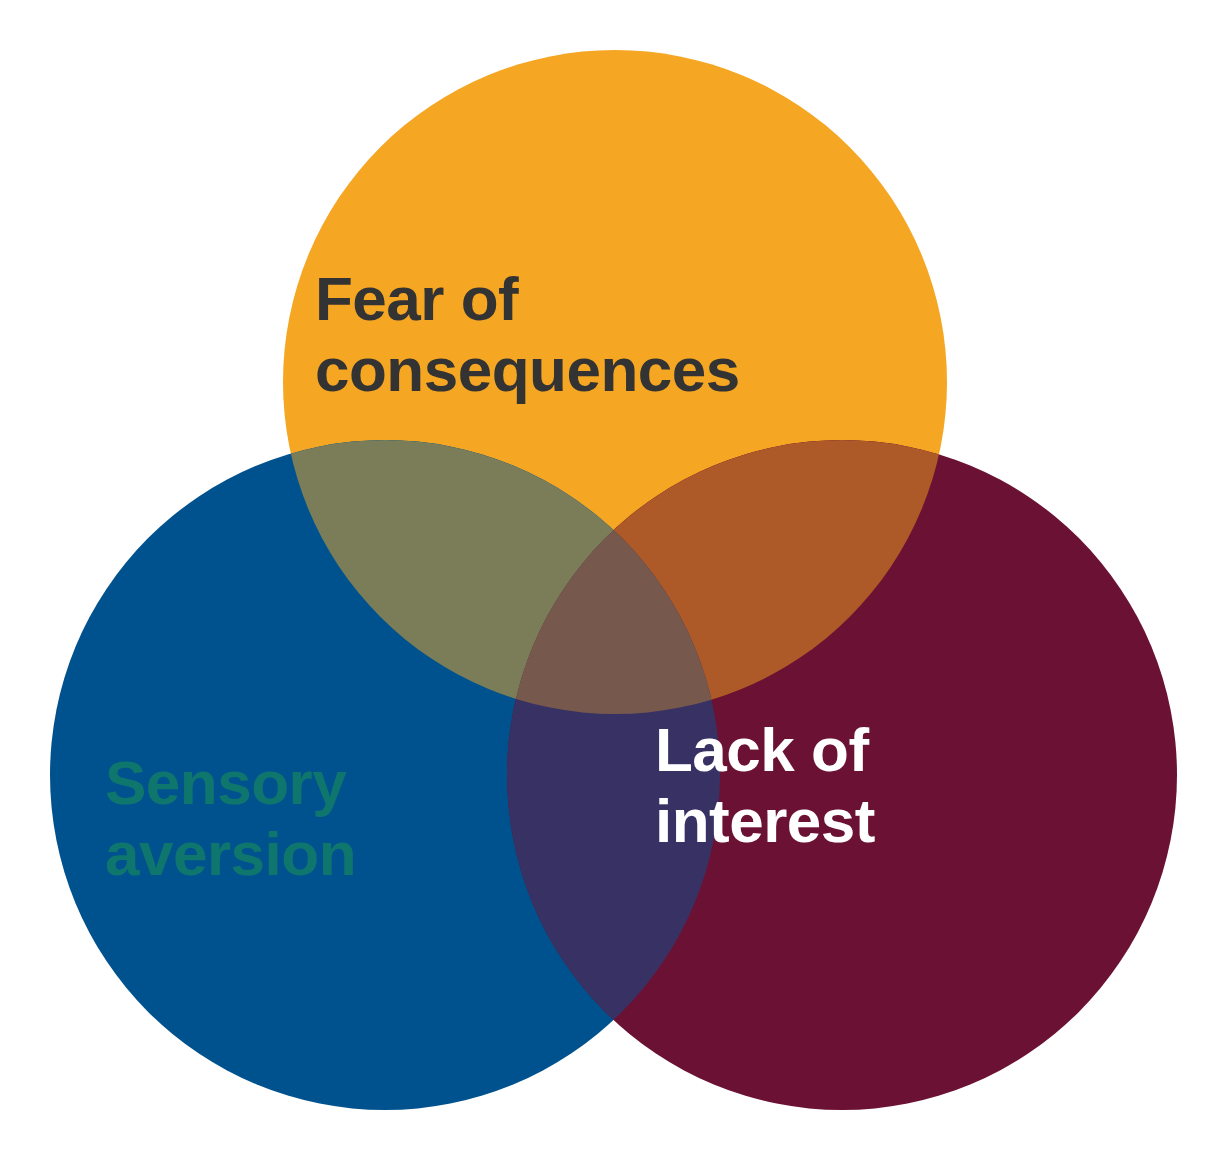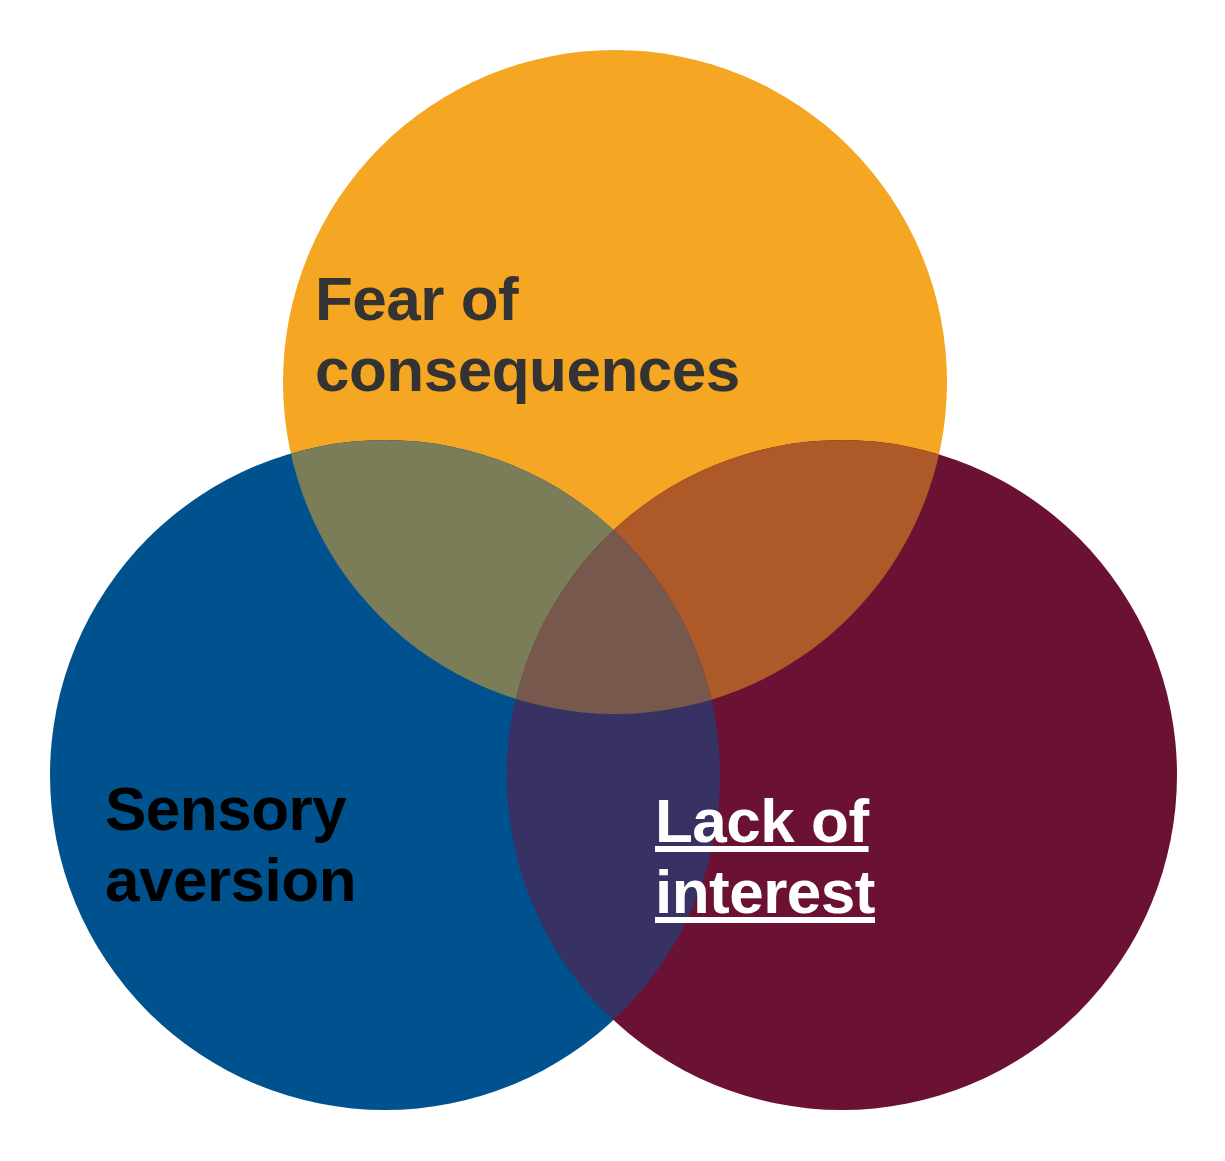--- a/index.html
+++ b/index.html
@@ -46,24 +46,23 @@
     color: #333333;
   }
   #label-sensory {
     left: 105px;
     top: 748px;
     width: 470px;
     color: #ffffff;
   }
   #label-lack {
     left: 655px;
-    top: 786px;
+    top: 715px;
     width: 470px;
     color: #ffffff;
-    text-decoration: underline;
   }
 </style>
 </head>
 <body>
 
 <div id="venn-stage" style="background: rgb(255, 255, 255);">
 
   <svg id="venn-svg" viewBox="0 0 1225 1161" xmlns="http://www.w3.org/2000/svg">
     <defs>
       <clipPath id="clip-fear">
@@ -95,19 +94,19 @@
     <g clip-path="url(#clip-fear)">
       <g clip-path="url(#clip-sensory)">
         <circle id="overlap-all-three" cx="842" cy="775" r="335" fill="#76594C" clip-path="url(#clip-lack)"></circle>
       </g>
     </g>
   </svg>
 
   <div class="venn-label" id="label-fear" style="color: rgb(51, 51, 51);">Fear of
 consequences</div>
 
-  <div class="venn-label" id="label-sensory" style="color: #000000; margin-top: 26px;">Sensory
+  <div class="venn-label" id="label-sensory" style="color: #0f766e;">Sensory
 aversion</div>
 
   <div class="venn-label" id="label-lack" style="color: rgb(255, 255, 255);">Lack of
 interest</div>
 
 </div>
 
 </body></html>

